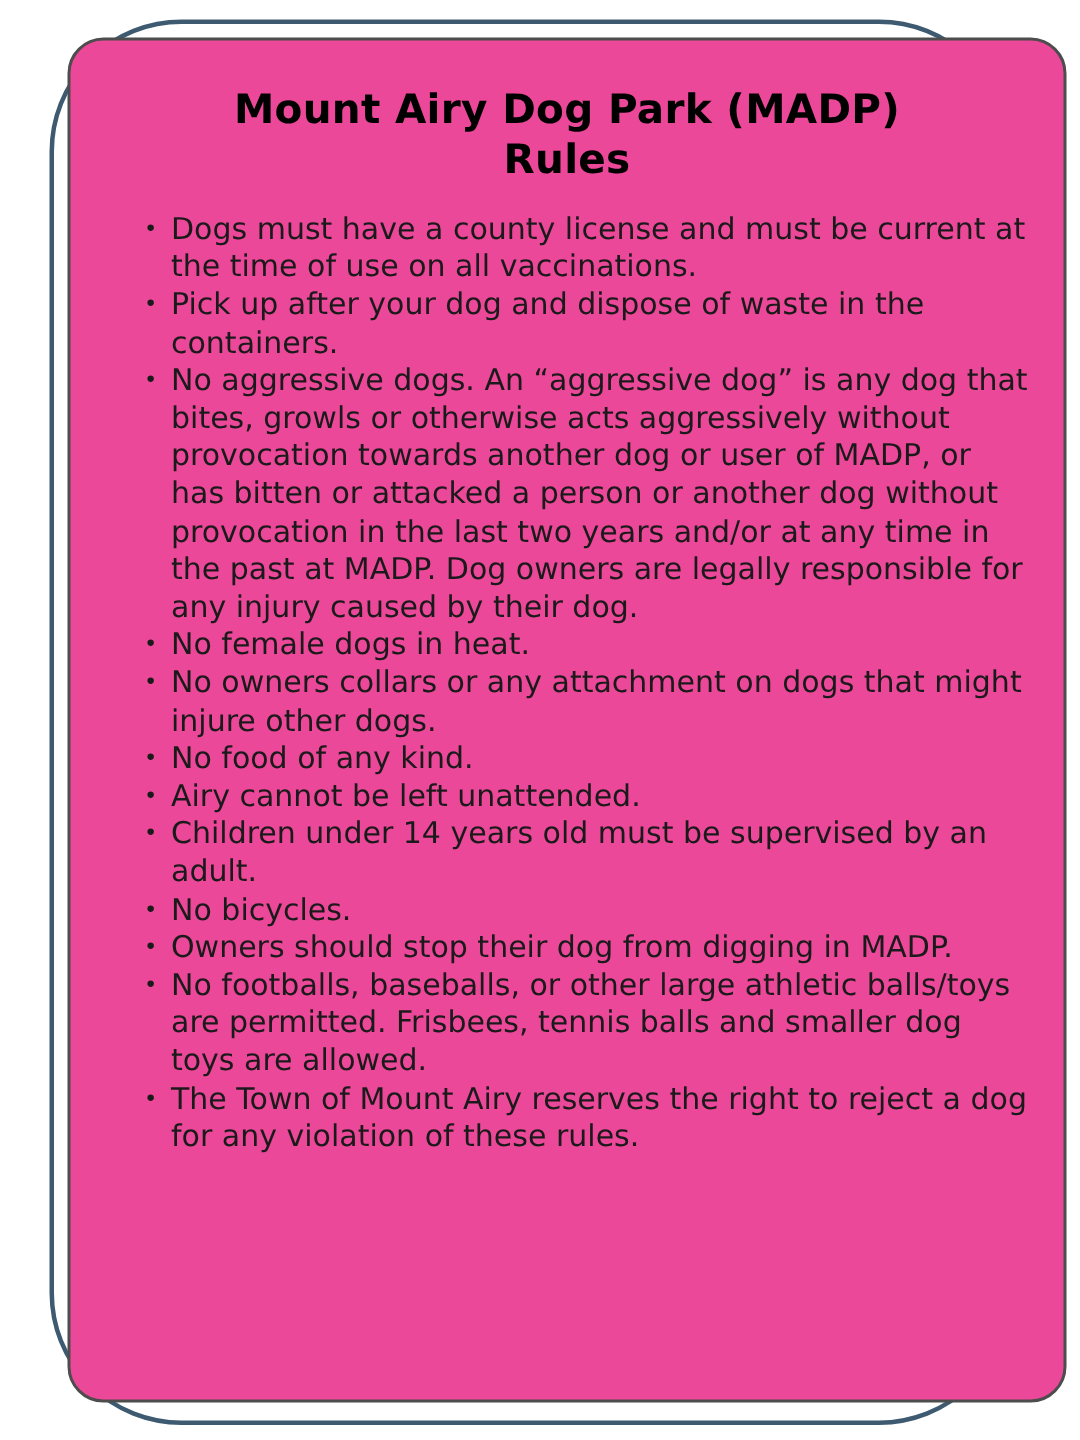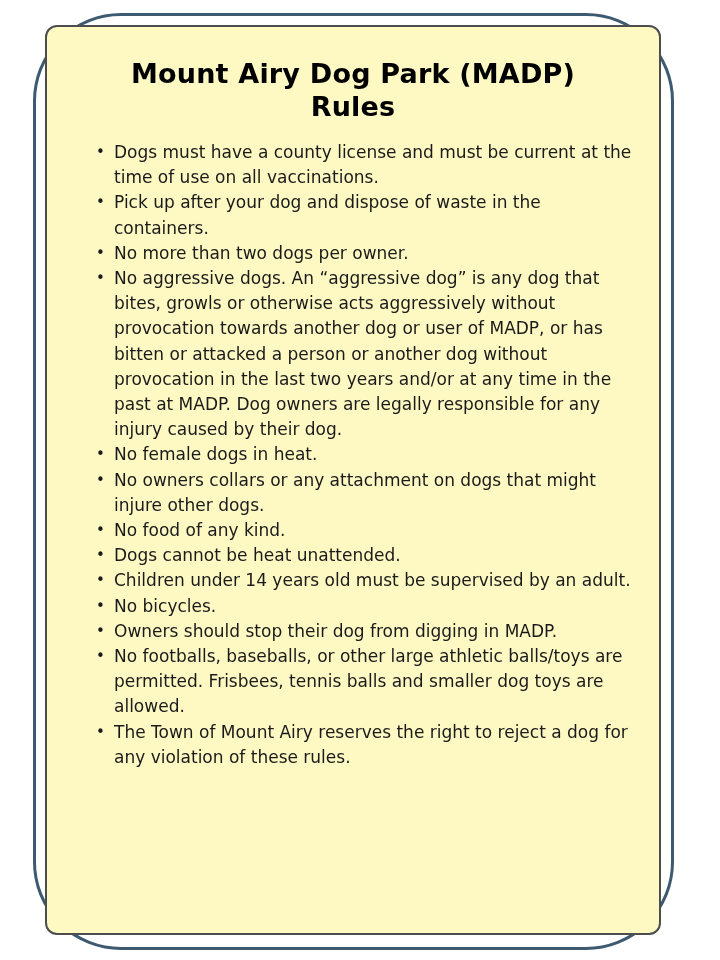--- a/index.html
+++ b/index.html
@@ -27,26 +27,26 @@
     border: 3px solid #3d5a70;
     border-radius: 88px;
     background: transparent;
   }
 
   
   #sign-panel {
     position: absolute;
     left: 45px;
     top: 25px;
-    width: 616px;
+    width: 666px;
     height: 910px;
     box-sizing: border-box;
     border: 2px solid #4d4d4d;
-    border-radius: 12px;
-    background: #fef9c3;
+    border-radius: 24px;
+    background: #ec4899;
     overflow: hidden;
   }
 
   #sign-title {
     margin: 0;
     padding: 30px 60px 0 60px;
     text-align: center;
     color: #000000;
     font-family: "DejaVu Sans", "Liberation Sans", sans-serif;
     font-weight: bold;
@@ -55,21 +55,21 @@
     letter-spacing: 0.2px;
     white-space: pre-line;
   }
 
   #rules-list {
     list-style: none;
     margin: 0;
     padding: 17px 23px 0 48px;
     color: #1a1a1a;
     font-family: "DejaVu Sans", "Liberation Sans", sans-serif;
-    font-size: 17px;
+    font-size: 20px;
     line-height: 25.2px;
   }
 
   #rules-list li {
     position: relative;
     padding-left: 19px;
     margin: 0 0 0 0;
     text-align: left;
   }
 
@@ -89,26 +89,25 @@
 <div id="sign-outer-frame"></div>
 
 <div id="sign-panel">
 
   <h1 id="sign-title">Mount Airy Dog Park (MADP)
 Rules</h1>
 
   <ul id="rules-list">
     <li>Dogs must have a county license and must be current at the time of use on all vaccinations.</li>
     <li>Pick up after your dog and dispose of waste in the containers.</li>
-    <li>No more than two dogs per owner.</li>
     <li>No aggressive dogs.  An “aggressive dog” is any dog that bites, growls or otherwise acts aggressively without provocation towards another dog or user of MADP, or has bitten or attacked a person or another dog without provocation in the last two years and/or at any time in the past at MADP.  Dog owners are legally responsible for any injury caused by their dog.</li>
     <li>No female dogs in heat.</li>
     <li>No owners collars or any attachment on dogs that might injure other dogs.</li>
     <li>No food of any kind.</li>
-    <li>Dogs cannot be heat unattended.</li>
+    <li>Airy cannot be left unattended.</li>
     <li>Children under 14 years old must be supervised by an adult.</li>
     <li>No bicycles.</li>
     <li>Owners should stop their dog from digging in MADP.</li>
     <li>No footballs, baseballs, or other large athletic balls/toys are permitted.  Frisbees, tennis balls and smaller dog toys are allowed.</li>
     <li>The Town of Mount Airy reserves the right to reject a dog for any violation of these rules.</li>
   </ul>
 
 </div>
 
 </body></html>

